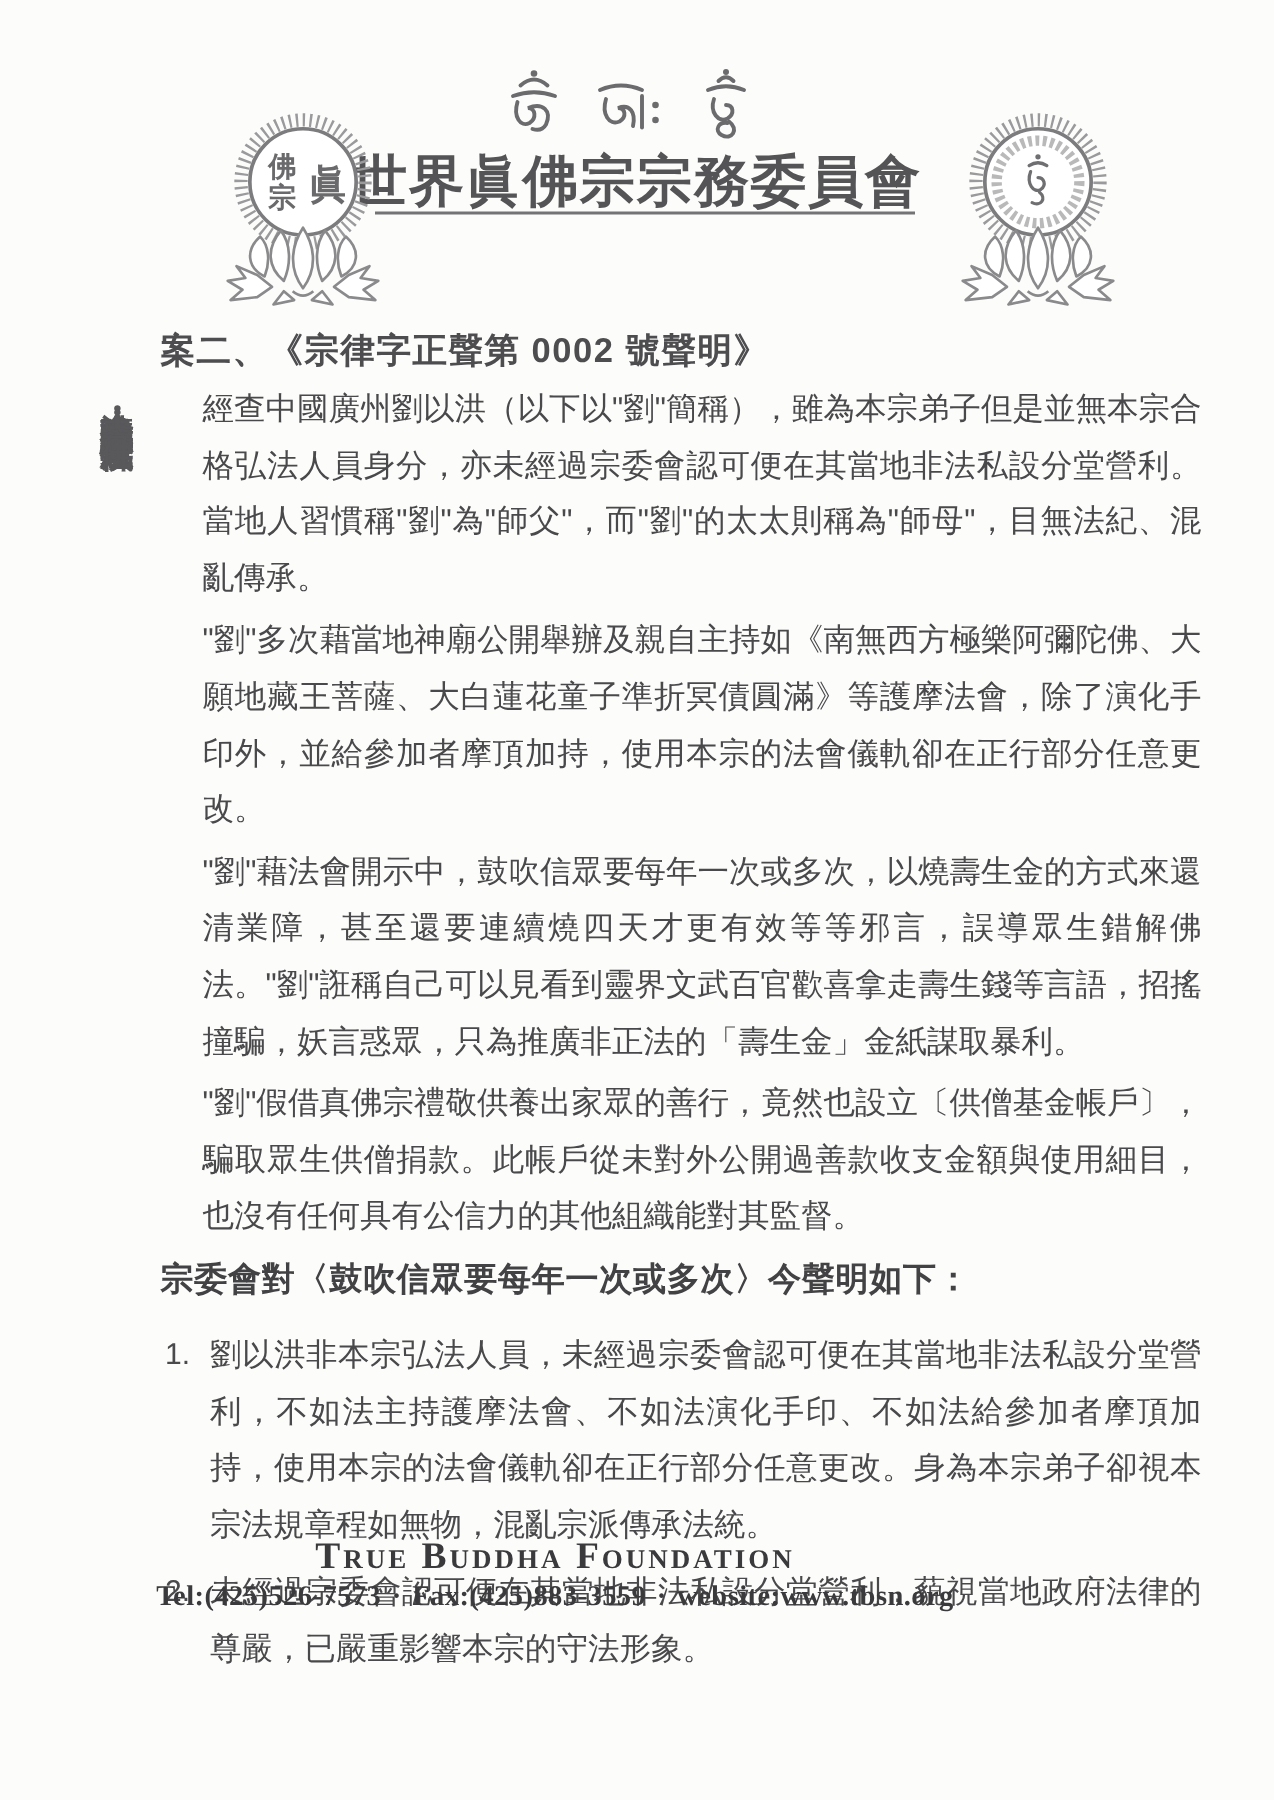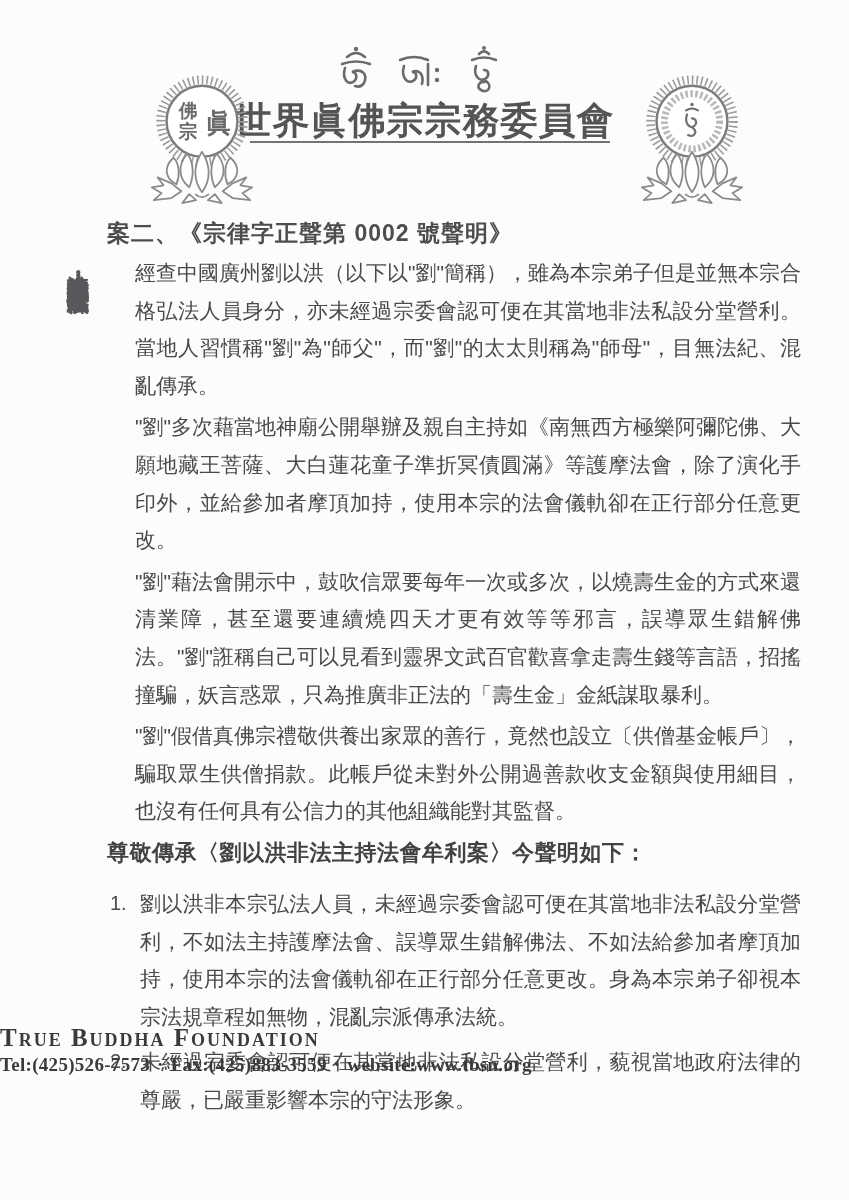--- a/index.html
+++ b/index.html
@@ -41,21 +41,21 @@
   }
   .statement-heading{
     margin:4px 0 14px -28px;font-size:22px;font-weight:700;
     letter-spacing:0.5px;color:#424245;line-height:37px;
   }
   .stmt-item{display:flex;margin:0 0 8px -25px;}
   .stmt-num{flex:0 0 30px;font-size:20px;line-height:37.6px;color:#4a4a4c;}
   .stmt-text{flex:1;font-size:21px;line-height:37.6px;text-align:justify;color:#49494b;}
   
   .footer{
-    position:absolute;left:0;top:1024px;width:740px;text-align:left;
+    position:absolute;left:0;top:1024px;width:740px;text-align:center;
     font-family:"Liberation Serif","DejaVu Serif",serif;
     font-weight:700;color:#3a3a3d;
   }
   .footer-org{font-size:25px;font-variant:small-caps;letter-spacing:2px;line-height:28px;}
   .footer-addr{font-size:19px;letter-spacing:0.5px;line-height:25px;}
   .footer-addr sup{font-size:12px;}
   .footer-contact{font-size:19px;letter-spacing:0.3px;line-height:25px;}
   .dot-sep{padding:0 7px;}
   svg text{font-family:"Liberation Serif","DejaVu Serif",serif;}
 </style>
@@ -142,25 +142,25 @@
   <div class="case-heading">案二、《宗律字正聲第 0002 號聲明》</div>
 
   <div class="motto">請多唸佛・請常持咒・尊敬傳承・諸善奉行・自淨其意・見性成佛</div>
 
   <div class="body-col">
     <p>經查中國廣州劉以洪（以下以"劉"簡稱），雖為本宗弟子但是並無本宗合格弘法人員身分，亦未經過宗委會認可便在其當地非法私設分堂營利。當地人習慣稱"劉"為"師父"，而"劉"的太太則稱為"師母"，目無法紀、混亂傳承。</p>
     <p>"劉"多次藉當地神廟公開舉辦及親自主持如《南無西方極樂阿彌陀佛、大願地藏王菩薩、大白蓮花童子準折冥債圓滿》等護摩法會，除了演化手印外，並給參加者摩頂加持，使用本宗的法會儀軌卻在正行部分任意更改。</p>
     <p>"劉"藉法會開示中，鼓吹信眾要每年一次或多次，以燒壽生金的方式來還清業障，甚至還要連續燒四天才更有效等等邪言，誤導眾生錯解佛法。"劉"誑稱自己可以見看到靈界文武百官歡喜拿走壽生錢等言語，招搖撞騙，妖言惑眾，只為推廣非正法的「壽生金」金紙謀取暴利。</p>
     <p>"劉"假借真佛宗禮敬供養出家眾的善行，竟然也設立〔供僧基金帳戶〕，騙取眾生供僧捐款。此帳戶從未對外公開過善款收支金額與使用細目，也沒有任何具有公信力的其他組織能對其監督。</p>
 
-    <div class="statement-heading">尊敬傳承〈劉以洪非法主持法會牟利案〉今聲明如下：</div>
+    <div class="statement-heading">宗委會對〈鼓吹信眾要每年一次或多次〉今聲明如下：</div>
 
     <div class="stmt-item">
       <span class="stmt-num">1.</span>
-      <div class="stmt-text">劉以洪非本宗弘法人員，未經過宗委會認可便在其當地非法私設分堂營利，不如法主持護摩法會、誤導眾生錯解佛法、不如法給參加者摩頂加持，使用本宗的法會儀軌卻在正行部分任意更改。身為本宗弟子卻視本宗法規章程如無物，混亂宗派傳承法統。</div>
+      <div class="stmt-text">劉以洪非本宗弘法人員，未經過宗委會認可便在其當地非法私設分堂營利，不如法主持護摩法會、不如法演化手印、不如法給參加者摩頂加持，使用本宗的法會儀軌卻在正行部分任意更改。身為本宗弟子卻視本宗法規章程如無物，混亂宗派傳承法統。</div>
     </div>
     <div class="stmt-item">
       <span class="stmt-num">2.</span>
       <div class="stmt-text">未經過宗委會認可便在其當地非法私設分堂營利，藐視當地政府法律的尊嚴，已嚴重影響本宗的守法形象。</div>
     </div>
   </div>
 
   <div class="footer">
     <div class="footer-org">True Buddha Foundation</div>
     <div class="footer-contact"><span>Tel:(425)526-7573</span><span class="dot-sep">·</span><span>Fax:(425)883-3559</span><span class="dot-sep">·</span><span>website:www.tbsn.org</span></div>

